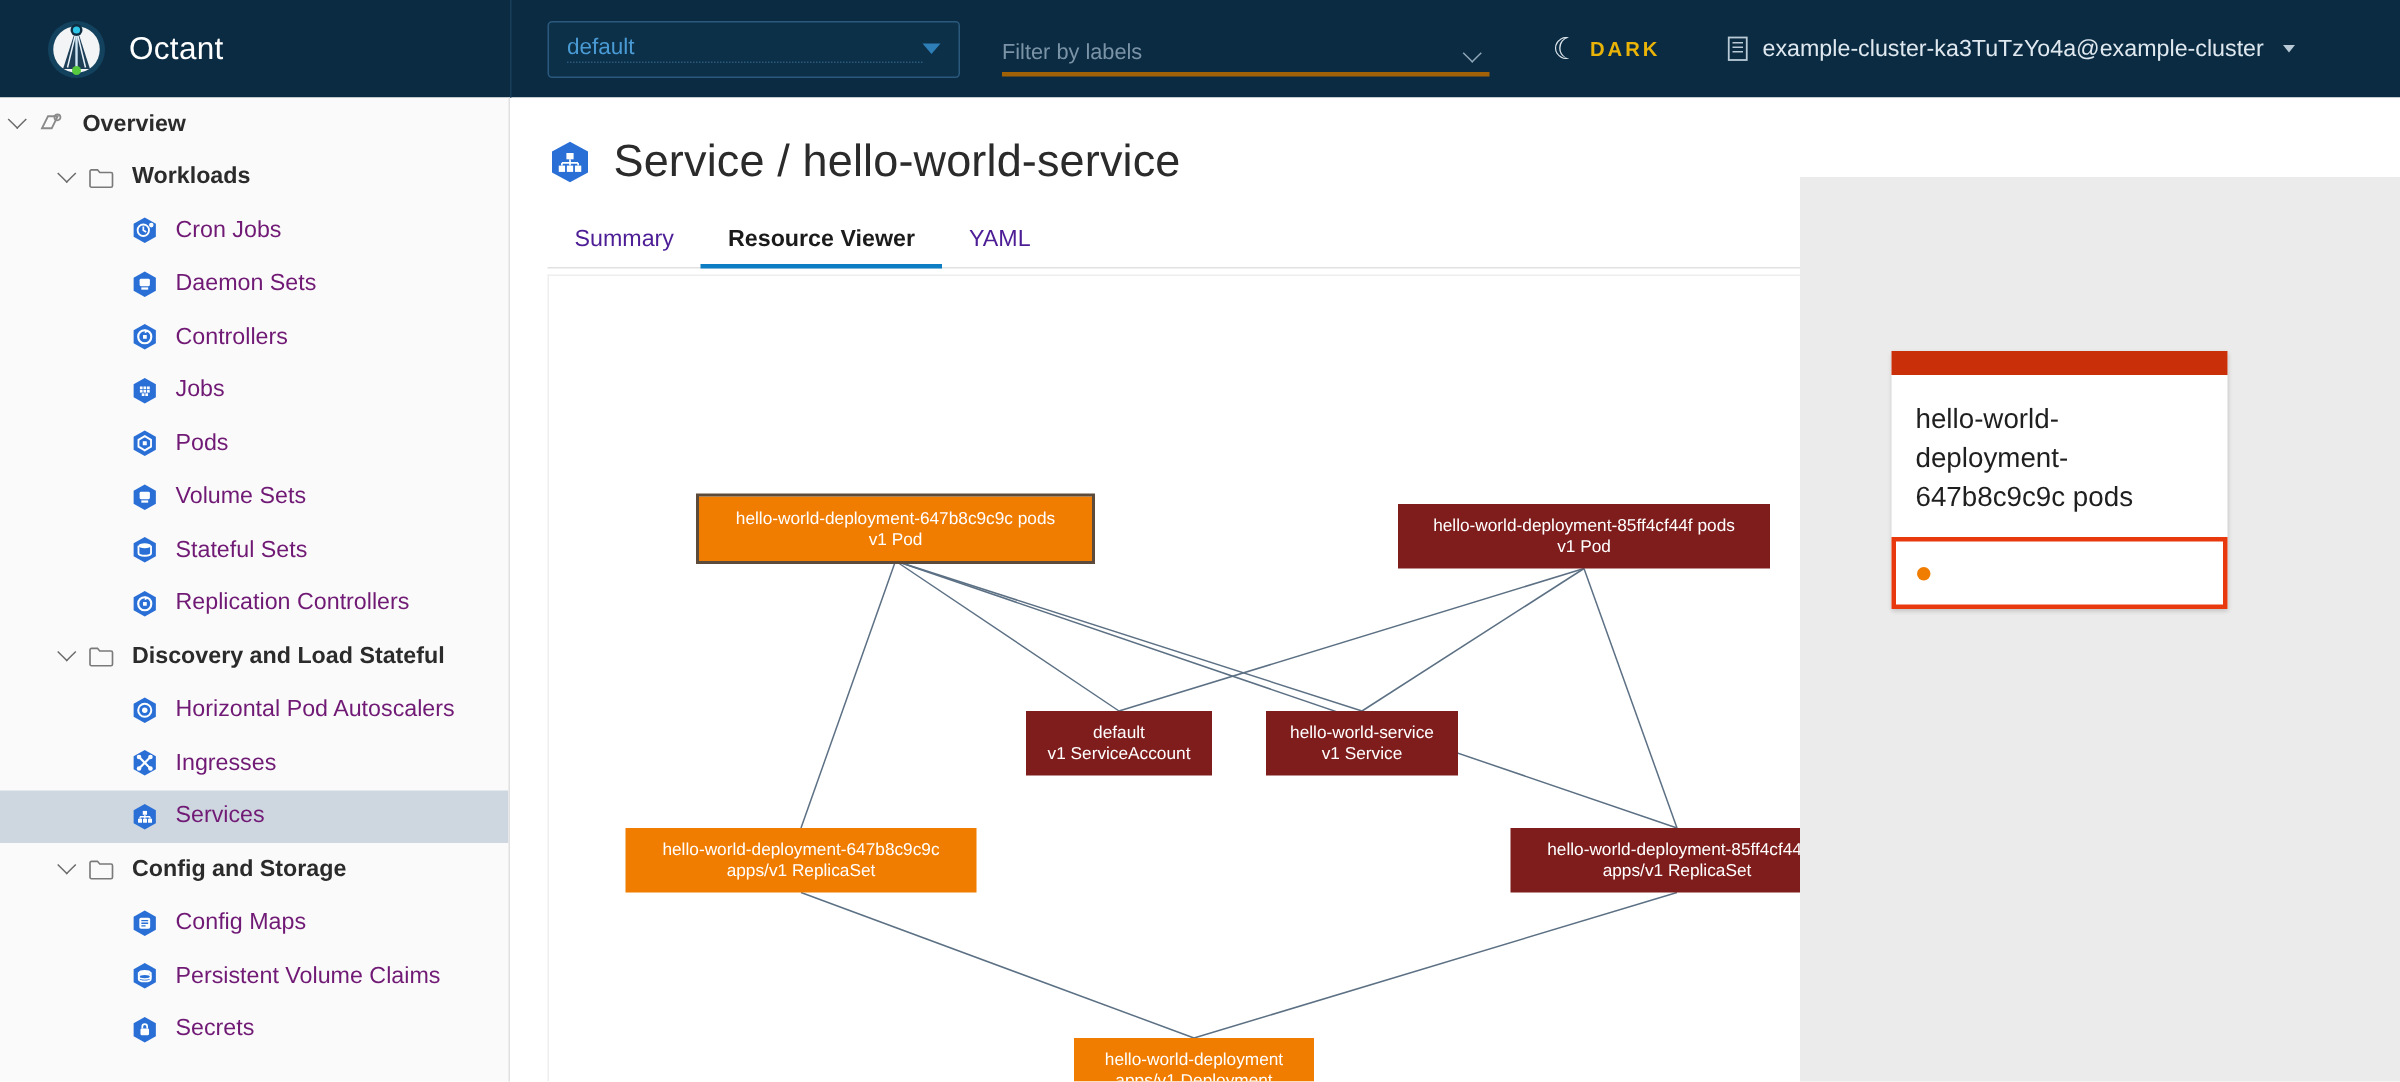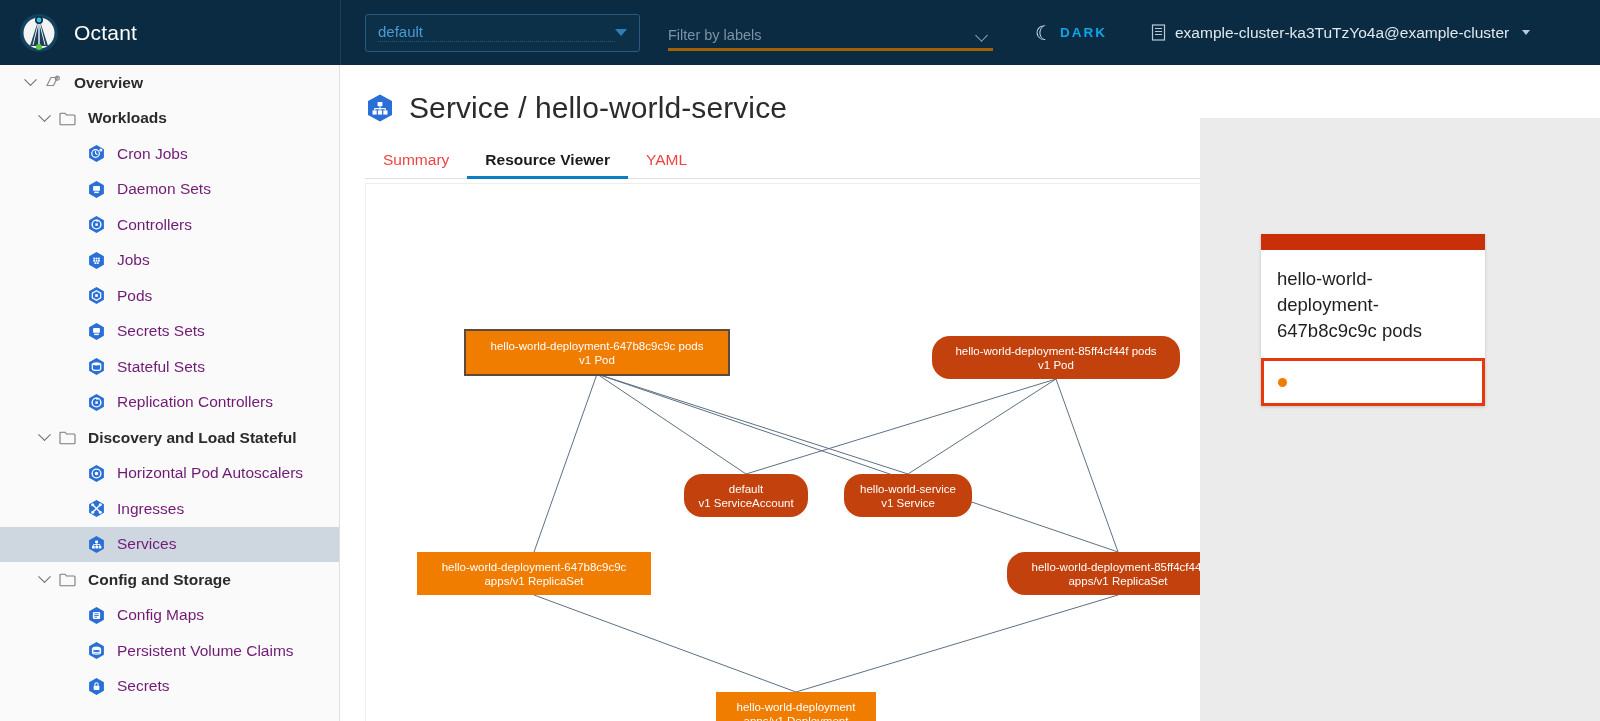--- a/index.html
+++ b/index.html
@@ -8,21 +8,21 @@
     font-family: "Liberation Sans", sans-serif;
     background: #ffffff; overflow: hidden;
   }
 
   
   .topbar {
     position: absolute; top: 0; left: 0; width: 1600px; height: 65px;
     background: #0b2b42;
     display: flex; align-items: center;
   }
-  .brand { display: flex; align-items: center; width: 340px; padding-left: 18px; height: 65px; }
+  .brand { display: flex; align-items: center; width: 340px; padding-left: 30px; height: 65px; }
   .brand-logo { width: 42px; height: 42px; flex: 0 0 42px; }
   .brand-name {
     color: #ffffff; font-size: 21px; margin-left: 14px; letter-spacing: .2px;
   }
   .topbar-divider {
     position: absolute; left: 340px; top: 0; width: 1px; height: 65px;
     background: #18405c;
   }
 
   .ns-select {
@@ -65,21 +65,21 @@
     margin-left: 42px; display: flex; align-items: center; gap: 9px;
     color: #e8eef3; cursor: pointer;
   }
   .moon {
     width: 16px; height: 16px; position: relative; display: inline-block;
   }
   .moon::before {
     content: "\263E"; font-size: 20px; line-height: 16px; color: #dfe8ef;
   }
   .dark-label {
-    font-size: 13.5px; font-weight: bold; letter-spacing: 2px; color: #0ea5e9;
+    font-size: 13.5px; font-weight: bold; letter-spacing: 2px; color: #eab308;
   }
 
   .cluster-picker {
     margin-left: 44px; display: flex; align-items: center; gap: 9px;
     color: #dfe8ef; font-size: 15.5px;
   }
   .cluster-icon { width: 15px; height: 17px; flex: 0 0 15px; }
   .cluster-caret {
     width: 0; height: 0; margin-left: 4px;
     border-left: 4.5px solid transparent; border-right: 4.5px solid transparent;
@@ -102,21 +102,21 @@
     width: 22px; flex: 0 0 22px; display: flex; align-items: center; justify-content: center;
   }
   .nav-toggle i {
     width: 9px; height: 9px; display: block;
     border-right: 1.7px solid #6b6b6b; border-bottom: 1.7px solid #6b6b6b;
     transform: rotate(45deg) translate(-2px,-2px);
   }
   .nav-ico { width: 25px; flex: 0 0 25px; display: flex; align-items: center; justify-content: center; }
   .nav-text { margin-left: 8px; white-space: nowrap; }
 
-  .lvl0 { padding-left: 19px; text-align: right; }
+  .lvl0 { padding-left: 0; text-align: right; }
   .lvl1 { padding-left: 33px; }
   .lvl2 { padding-left: 84px; }
 
   .k8s-hex { width: 19px; height: 19px; display:block; }
   .folder-ico { width: 17px; height: 15px; display:block; }
   .overview-ico { width: 19px; height: 17px; display:block; }
 
   
   .main {
     position: absolute; top: 65px; left: 341px; width: 1259px; height: 656px;
@@ -124,21 +124,21 @@
   }
   .page-head { padding: 26px 0 0 24px; display: flex; align-items: center; gap: 14px; }
   .page-head-ico { width: 30px; height: 30px; }
   .page-title { font-size: 30px; color: #2b2b2b; font-weight: normal; letter-spacing: .1px; }
 
   .tabs {
     margin: 20px 0 0 24px; display: flex; gap: 0; border-bottom: 1px solid #e1e1e1;
     width: 1175px;
   }
   .tab {
-    padding: 6px 18px 9px 18px; font-size: 15.5px; color: #ef4444;
+    padding: 6px 18px 9px 18px; font-size: 15.5px; color: #4c1d95;
     cursor: pointer; position: relative;
   }
   .tab.active { color: #1b1b1b; font-weight: bold; }
   .tab.active::after {
     content: ""; position: absolute; left: 0; right: 0; bottom: -1px;
     height: 3px; background: #0d7ec4;
   }
 
   
   .canvas-wrap {
@@ -148,21 +148,21 @@
   }
   .graph-svg { position: absolute; left: 0; top: 0; }
 
   .node {
     position: absolute; display: flex; flex-direction: column;
     align-items: center; justify-content: center;
     color: #ffffff; font-size: 11.5px; line-height: 14px;
     text-align: center; cursor: pointer; padding: 2px 8px;
   }
   .node.orange { background: #f07c00; }
-  .node.green  { background: #c2410c; border-radius: 18px; }
+  .node.green  { background: #7f1d1d; }
   .node.selected { outline: 2px solid #5c4a3a; outline-offset: 0; }
   .node .ln { white-space: nowrap; }
 
   
   .detail-col {
     position: absolute; top: 118px; left: 1200px; width: 400px; height: 603px;
     background: #ebebeb;
   }
   .detail-card {
     position: absolute; left: 61px; top: 116px; width: 224px;
@@ -319,21 +319,21 @@
       <span class="nav-text">Pods</span>
     </div>
     <div class="nav-row lvl2">
       <span class="nav-ico">
         <svg class="k8s-hex" viewBox="0 0 20 20">
           <polygon points="10,1 17.8,5.5 17.8,14.5 10,19 2.2,14.5 2.2,5.5" fill="#2a6fd6"></polygon>
           <rect x="6.4" y="6.2" width="7.2" height="5.2" rx="1" fill="#fff"></rect>
           <rect x="7.6" y="12.2" width="4.8" height="1.6" fill="#fff"></rect>
         </svg>
       </span>
-      <span class="nav-text">Secrets Sets</span>
+      <span class="nav-text">Volume Sets</span>
     </div>
     <div class="nav-row lvl2">
       <span class="nav-ico">
         <svg class="k8s-hex" viewBox="0 0 20 20">
           <polygon points="10,1 17.8,5.5 17.8,14.5 10,19 2.2,14.5 2.2,5.5" fill="#2a6fd6"></polygon>
           <ellipse cx="10" cy="7.2" rx="4.4" ry="1.8" fill="#fff"></ellipse>
           <path d="M5.6 7.2 v5.2 a4.4 1.8 0 0 0 8.8 0 v-5.2" fill="none" stroke="#fff" stroke-width="1.3"></path>
         </svg>
       </span>
       <span class="nav-text">Stateful Sets</span>

